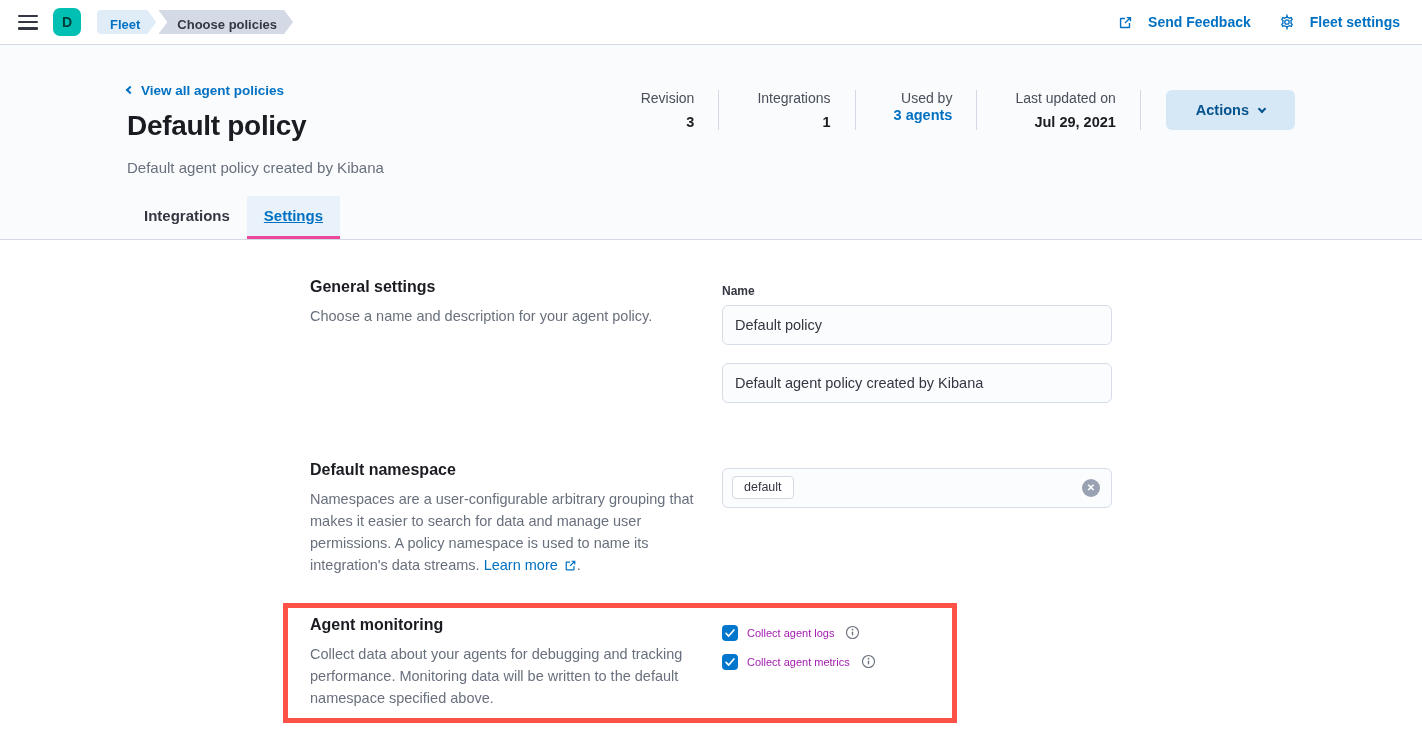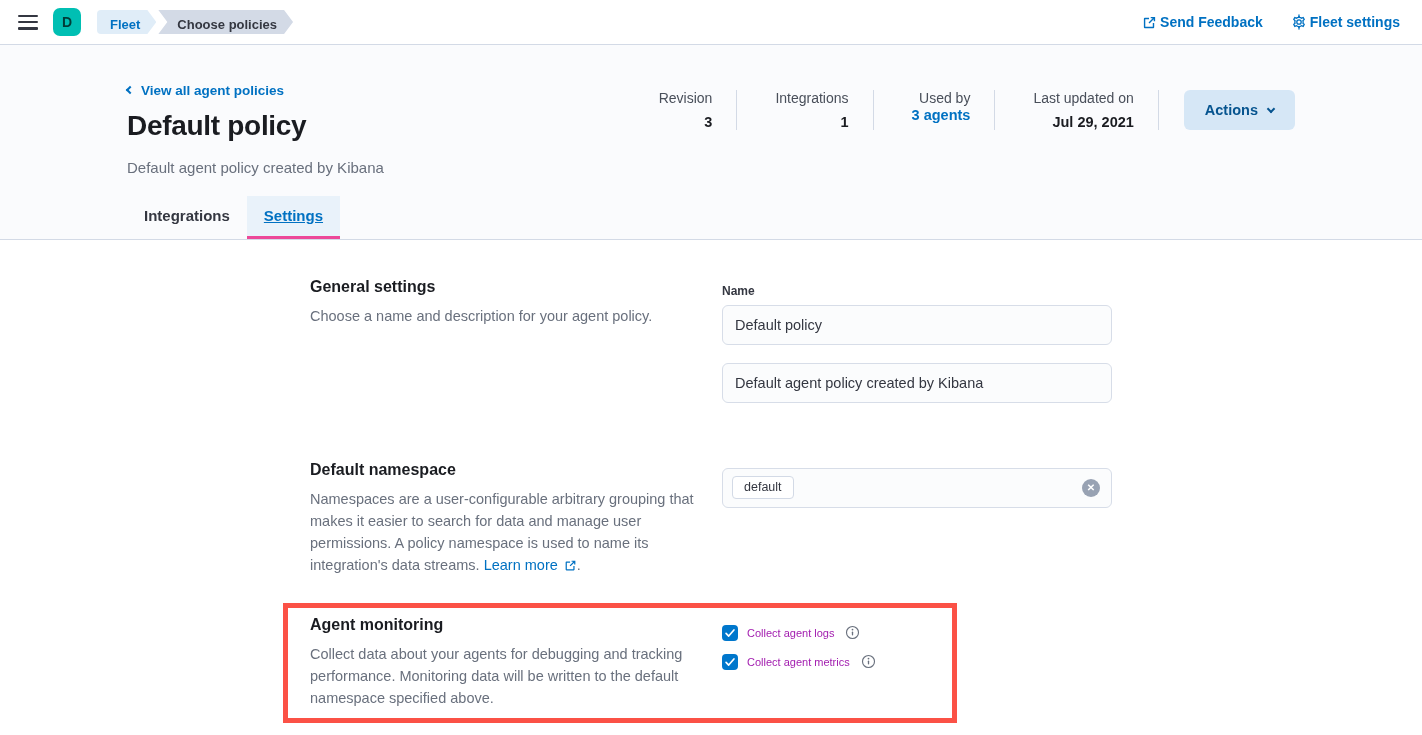--- a/index.html
+++ b/index.html
@@ -33,40 +33,40 @@
   }
   .crumb-first {
     background: #e0edf8; color: #0071c2; border-radius: 4px;
     clip-path: polygon(0 0, calc(100% - 9px) 0, 100% 50%, calc(100% - 9px) 100%, 0 100%);
   }
   .crumb-last {
     background: #d3dae6; color: #343741; margin-left: 2px; padding-left: 19px;
     clip-path: polygon(0 0, calc(100% - 9px) 0, 100% 50%, calc(100% - 9px) 100%, 0 100%, 9px 50%);
   }
   .topbar-right { margin-left: auto; display: flex; align-items: center; gap: 28px; padding-right: 6px; }
-  .topbar-link { display: flex; align-items: center; gap: 3px; color: #0071c2; font-size: 14px; font-weight: 600; }
+  .topbar-link { display: flex; align-items: center; gap: 15px; color: #0071c2; font-size: 14px; font-weight: 600; }
   .topbar-link svg { display: block; }
 
   
   .page-header { background: #fafbfd; border-bottom: 1px solid #d3dae6; padding: 34px 127px 0; }
   .header-top { display: flex; justify-content: space-between; align-items: flex-start; }
   .back-link { display: inline-flex; align-items: center; gap: 8px; color: #0071c2; font-size: 13.5px; font-weight: 600; }
   .chev { display: inline-block; width: 6px; height: 6px; border-right: 2px solid currentColor; border-bottom: 2px solid currentColor; }
   .chev-left { transform: rotate(135deg); }
   .chev-down { transform: rotate(45deg); margin-top: -3px; }
   .page-title { font-size: 28px; font-weight: 700; color: #1a1c21; margin-top: 12px; letter-spacing: -0.3px; }
   .page-subtitle { font-size: 15px; color: #69707d; margin-top: 17px; }
   .header-right { display: flex; align-items: flex-start; margin-top: 11px; }
   .stats { display: flex; gap: 14px; }
   .stat { text-align: right; padding: 0 24px; border-right: 1px solid #d3dae6; }
   .stat-label { font-size: 14px; color: #494f5a; }
   .stat-value { font-size: 14.5px; font-weight: 700; color: #1a1c21; margin-top: 8px; }
   .stat-value.link { color: #0071c2; }
   .actions-btn {
-    margin-left: 25px; height: 40px; min-width: 110px; padding: 0 21px;
+    margin-left: 25px; height: 40px; min-width: 110px; padding: 0 30px;
     background: #d6e7f6; color: #06548f; border: none; border-radius: 6px;
     font-family: inherit; font-size: 14.5px; font-weight: 600; cursor: pointer;
     display: flex; align-items: center; justify-content: center; gap: 10px;
   }
   .tabs { display: flex; margin-top: 20px; margin-left: 0; }
   .tab {
     padding: 0 17px; height: 43px; display: flex; align-items: center;
     font-size: 15px; font-weight: 600; color: #343741; cursor: pointer;
     border-bottom: 3px solid transparent;
   }

